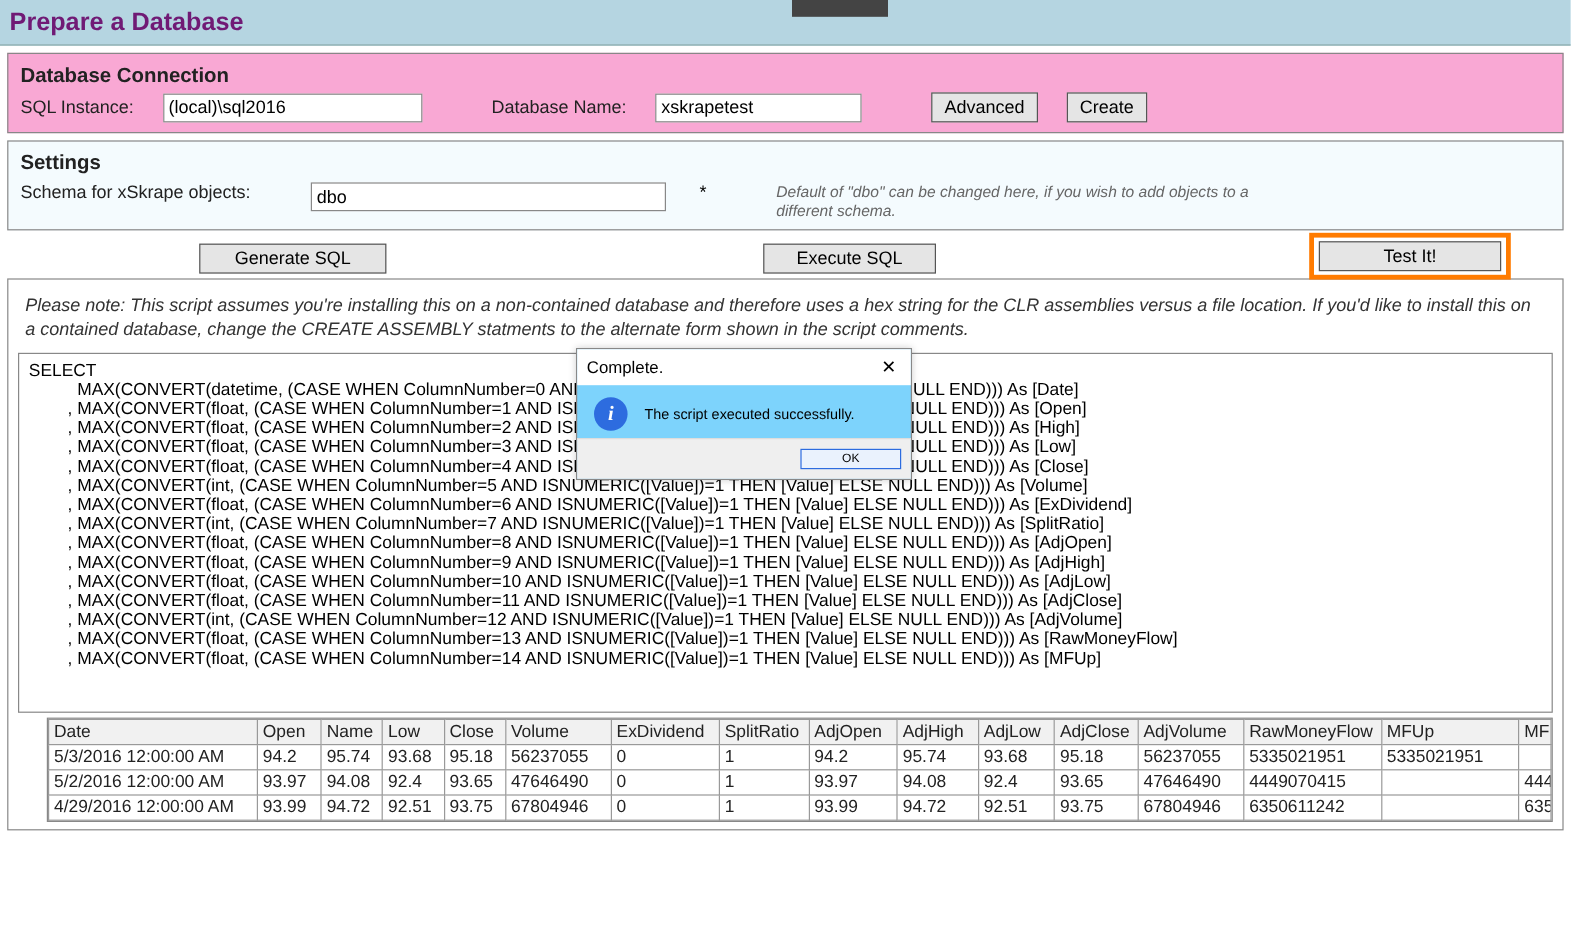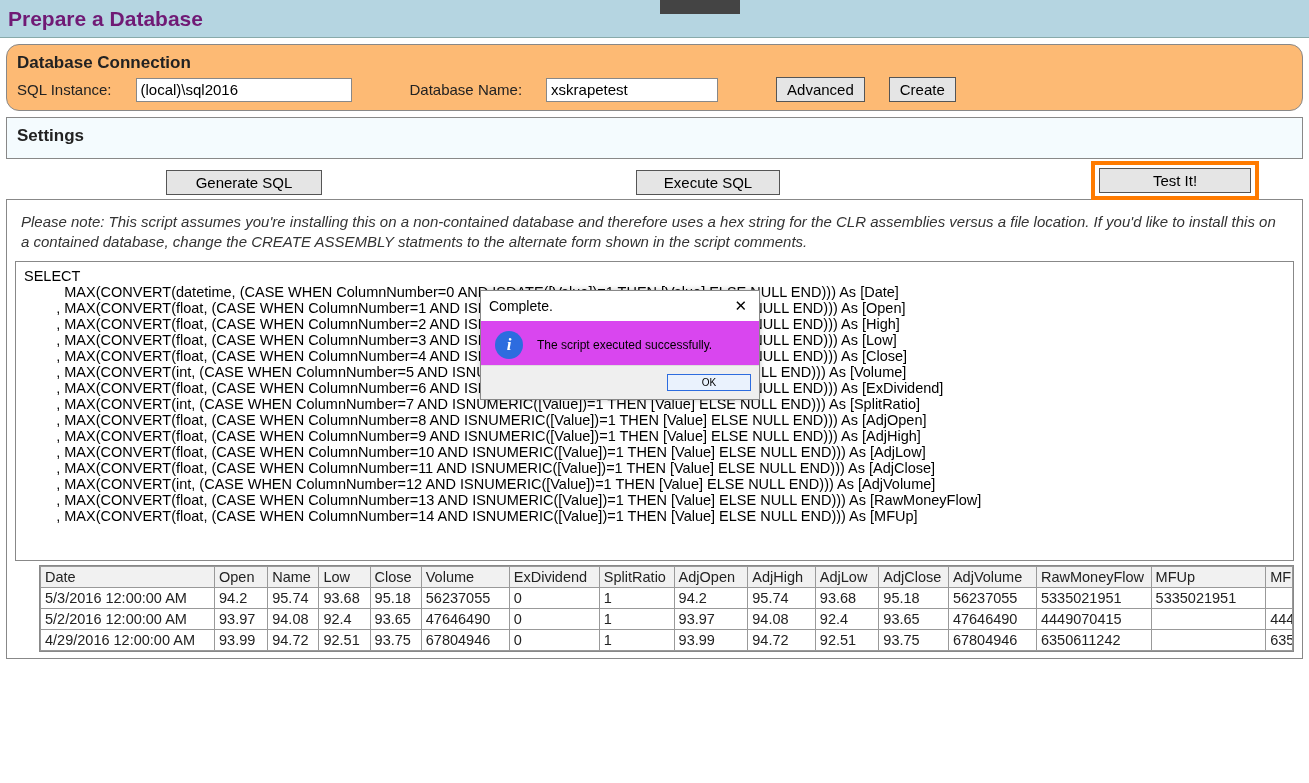--- a/index.html
+++ b/index.html
@@ -2,42 +2,42 @@
 <html><head>
 <meta charset="utf-8">
 <style>
 * { box-sizing: border-box; margin: 0; padding: 0; }
 body { font-family: "Segoe UI", Tahoma, sans-serif; font-size: 14px; background: #fff; color: #000; width: 1309px; overflow: hidden; }
 .title-bar { background: #b5d5e1; height: 38px; display:flex; align-items:center; padding: 0 8px; font-size: 21px; font-weight: 600; color:#701a75; border-bottom:1px solid #8aa; }
 .title-handle { position:absolute; left: 660px; top:0; width:80px; height:14px; background:#444; }
 .outer-pad { padding:6px; }
 .panel-border { border:1px solid #888; padding: 8px 10px; margin-bottom:6px; background:#f4fbfe; }
 .panel-light { background:#f4fbfe; }
-.panel-top { background:#fdba74;border-radius:13px; }
+.panel-top { background:#f9a8d4; }
 .panel-title { font-size:17px; font-weight:600; margin-bottom:4px; color:#222;}
 .panel-desc { font-size:15px; color:#333; margin-bottom:10px; margin-left:2px;}
 .row { display:flex; align-items:center; gap:24px; flex-wrap:wrap; }
 .label { font-size:15px; color:#222; }
 input.textfield { font-size:15px; padding:2px 4px; border:1px solid #888; background:#fff; height:24px; }
 .btn { font-size:15px; padding:3px 10px; border:1px solid #555; background:#e5e5e5; cursor:pointer; }
 .asterisk { font-size:15px; margin-left:4px; }
 .hint { font-size:13px; color:#666; font-style:italic; max-width:440px; line-height:1.2; }
 .btn-row { display:flex; align-items:center; padding:4px 0; position:relative; height:34px; }
 .gen-btn { position:absolute; left:160px; width:156px; }
 .exec-btn { position:absolute; left:630px; width:144px; }
 .testit-wrap { position:absolute; right:44px; top:-4px; border:4px solid #ff7b00; padding:3px 4px; }
 .testit-btn { width:152px; }
 .note-block { padding:6px 10px; }
 .note-text { font-size:15px; font-style:italic; color:#333; margin-bottom:4px; line-height:1.3; }
 .code-box { border:1px solid #888; padding:6px 8px; background:#fff; font-family: "Segoe UI", sans-serif; font-size:14.5px; height:300px; overflow:hidden; white-space:pre; margin:0 4px;}
 .data-grid-wrap { margin:4px 4px 0 28px; border:1px solid #888;}
 table.grid { border-collapse:collapse; width:100%; table-layout:fixed; }
 table.grid th, table.grid td { border:1px solid #999; padding:2px 4px; font-size:14.5px; text-align:left; overflow:hidden; white-space:nowrap; text-overflow:clip; color:#222;}
 table.grid th { background:#f1f1f1; font-weight:400; }
-.dialog-overlay { position:absolute; left:480px; top:290px; width:280px; background:#d946ef; border:1px solid #888; box-shadow:0 0 6px rgba(0,0,0,0.2); }
+.dialog-overlay { position:absolute; left:480px; top:290px; width:280px; background:#7dd3fc; border:1px solid #888; box-shadow:0 0 6px rgba(0,0,0,0.2); }
 .dialog-titlebar { display:flex; justify-content:space-between; align-items:center; padding:6px 8px; font-size:14px; background:#fff; }
 .dialog-close { font-size:15px; cursor:pointer; padding:0 4px;}
 .dialog-body { display:flex; align-items:center; gap:14px; padding:10px 14px 6px 14px;}
 .info-icon { width:28px; height:28px; border-radius:50%; background:#2d6cdf; color:#fff; display:flex; align-items:center; justify-content:center; font-size:17px; font-weight:600; font-family:Georgia,serif; font-style:italic;}
 .dialog-msg { font-size:12px;text-align:right; }
 .dialog-btnrow { background:#efefef; padding:8px; display:flex; justify-content:flex-end; border-top:1px solid #ddd;}
 .dialog-ok { width:84px; font-size:10px; padding:2px 0; border:1px solid #2d6cdf; background:#eaf2fd; cursor:pointer;}
 </style>
 </head>
 <body>
@@ -58,20 +58,27 @@
       <span class="label">Database Name:</span>
       <input class="textfield" style="width: 172px;" value="xskrapetest">
       <span style="width:10px"></span>
       <button class="btn">Advanced</button>
       <button class="btn">Create</button>
     </div>
   </div>
 
   <div class="panel-border panel-light">
     <div class="panel-title">Settings</div>
+    <div class="row" style="margin-top:6px; align-items:flex-start;">
+      <span class="label" style="width:218px">Schema for xSkrape objects:</span>
+      <input class="textfield" style="width: 296px;" value="dbo">
+      <span class="asterisk">*</span>
+      <span style="width:10px"></span>
+      <span class="hint">Default of "dbo" can be changed here, if you wish to add objects to a different schema.</span>
+    </div>
   </div>
 
   <div class="btn-row">
     <button class="btn gen-btn">Generate SQL</button>
     <button class="btn exec-btn">Execute SQL</button>
     <div class="testit-wrap">
       <button class="btn testit-btn">Test It!</button>
     </div>
   </div>
 

